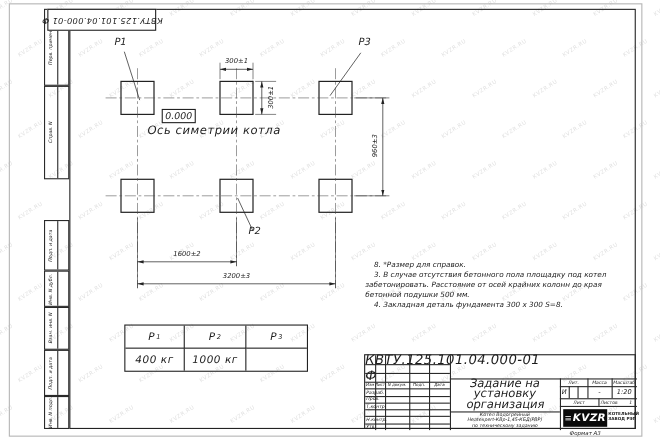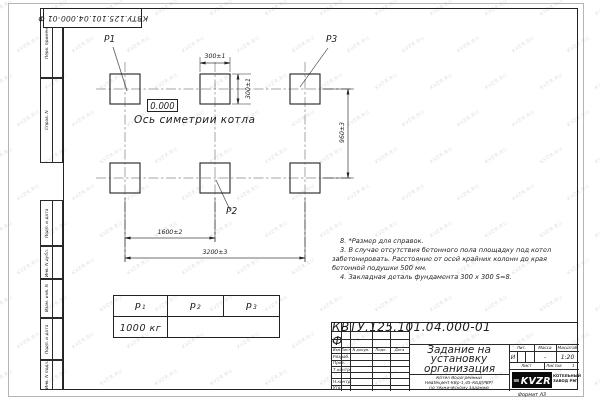--- a/index.html
+++ b/index.html
@@ -317,20 +317,21 @@
         <span class="sub">1</span>
       </div>
     <div class="cell">
       <span>P</span>
         <span class="sub">2</span>
       </div>
     <div class="cell">
       <span>P</span>
         <span class="sub">3</span>
       </div>
+    <div class="cell">400 кг</div>
     <div class="cell">1000 кг</div>
   </div>
 
   <div class="abs notes">
     <p>8. *Размер для справок.</p>
     <p>3. В случае отсутствия бетонного пола площадку под котел забетонировать. Расстояние от осей крайних колонн до края бетонной подушки 500 мм.</p>
     <p>4. Закладная деталь фундамента 300 x 300 S=8.</p>
   </div>
 
   <div class="abs tblock">

